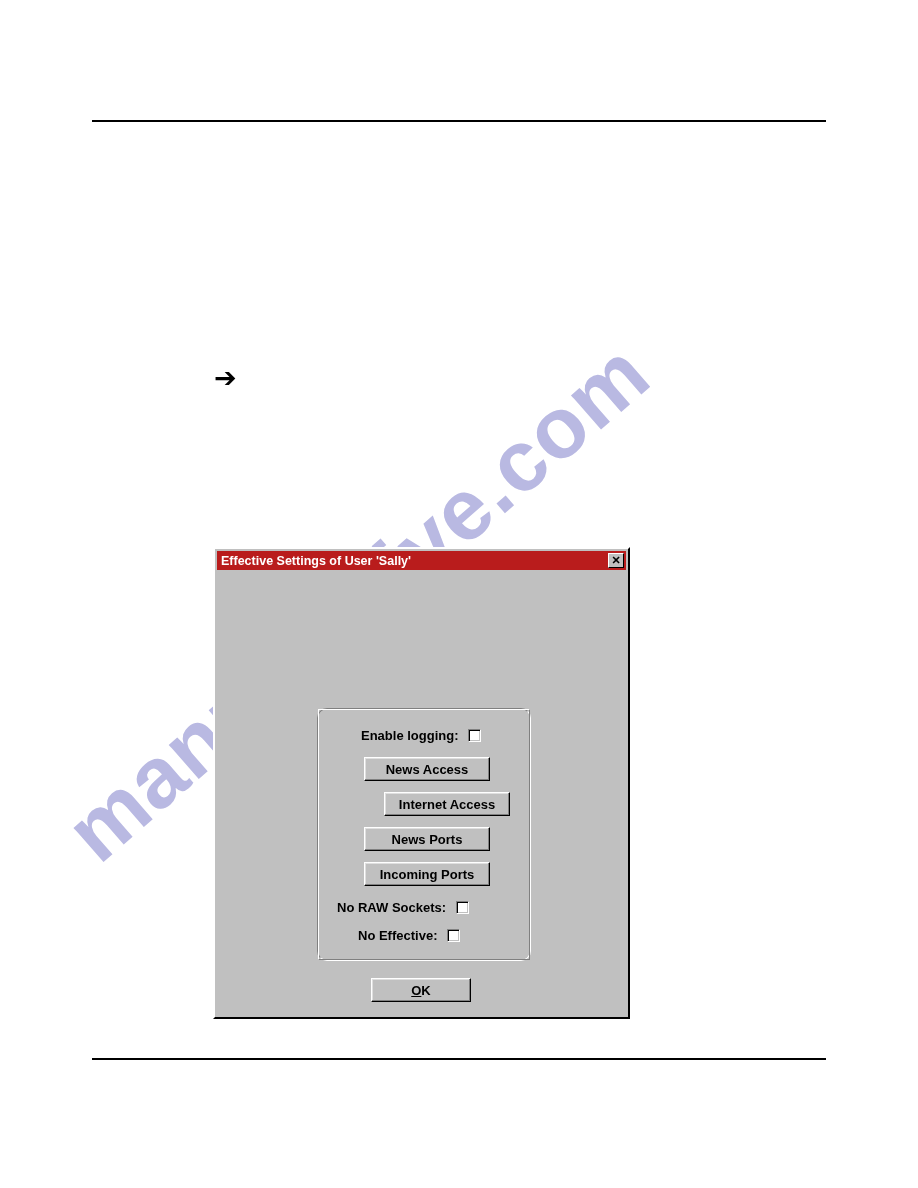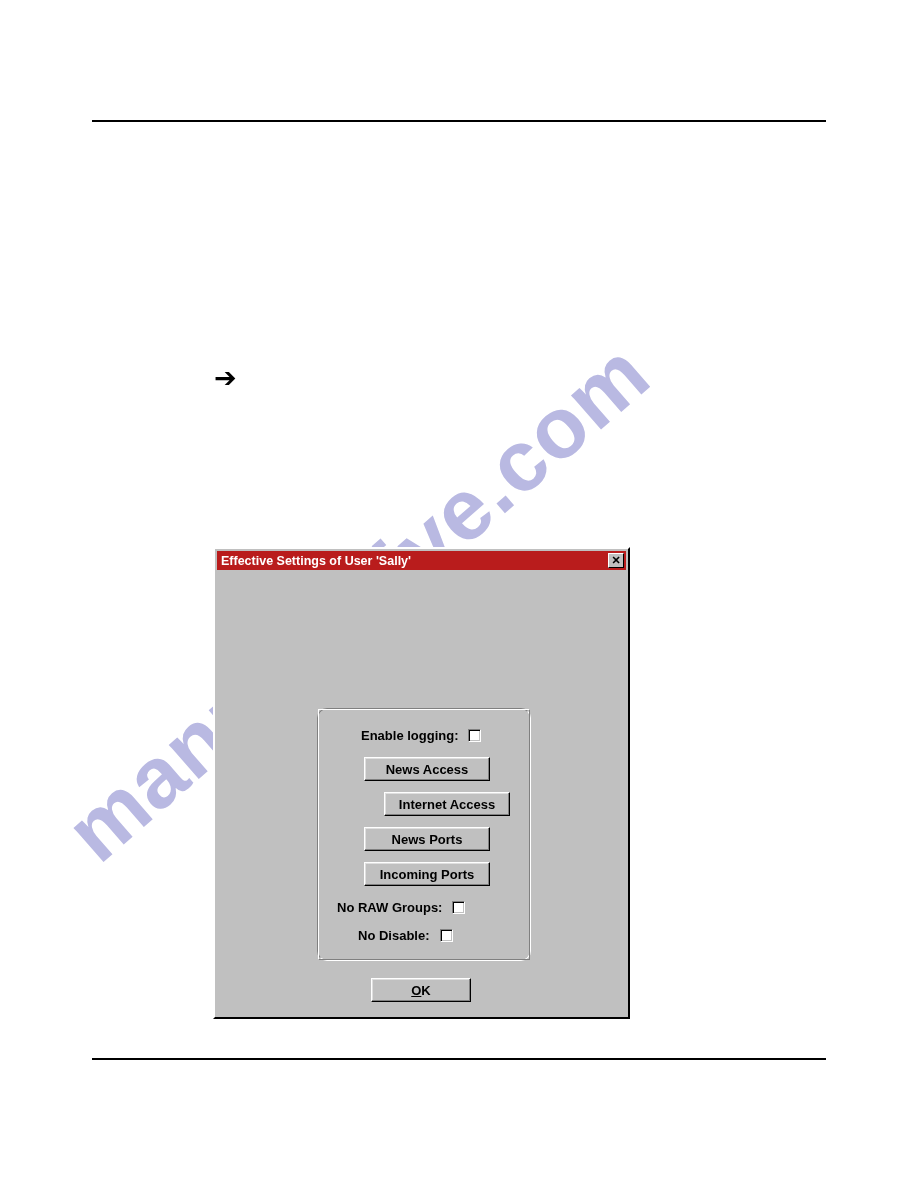--- a/index.html
+++ b/index.html
@@ -248,26 +248,26 @@
 
     <div class="push-button action-button" id="btn-user-access">News Access</div>
 
     <div class="push-button action-button" id="btn-internet-access">Internet Access</div>
 
     <div class="push-button action-button" id="btn-news-groups">News Ports</div>
 
     <div class="push-button action-button" id="btn-incoming-ports">Incoming Ports</div>
 
     <div class="field-row" style="left:19px; top:191px;">
-      <span class="field-label">No RAW Groups:</span>
+      <span class="field-label">No RAW Sockets:</span>
       <span class="checkbox" style="margin-left:10px;"></span>
     </div>
 
     <div class="field-row" style="left:40px; top:219px;">
-      <span class="field-label">No Disable:</span>
+      <span class="field-label">No Effective:</span>
       <span class="checkbox" style="margin-left:10px;"></span>
     </div>
   </div>
 
   <div class="push-button" id="ok-button">
     <span class="accel">O</span>
       <span>K</span>
   </div>
 
 </div>

